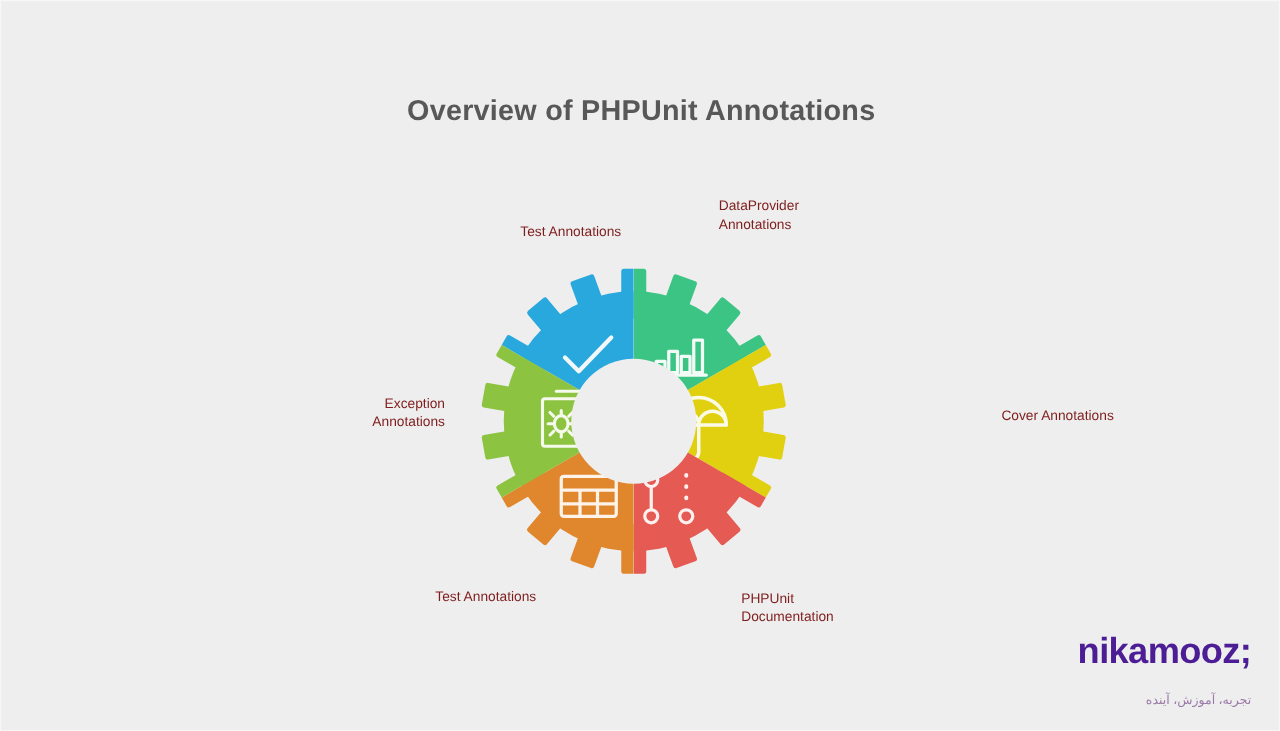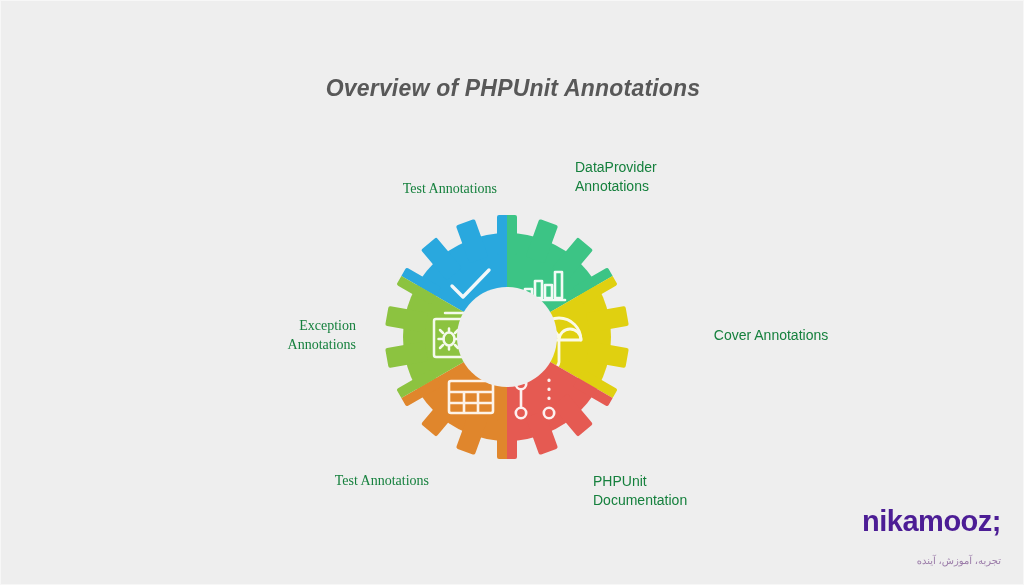--- a/index.html
+++ b/index.html
@@ -28,52 +28,51 @@
   #page-title {
     position: absolute;
     left: 0;
     top: 74px;
     width: 1024px;
     text-align: center;
     font-size: 23px;
     font-weight: bold;
     color: #585858;
     letter-spacing: 0.2px;
-    font-style: italic;
   }
 
   
   #gear-wrap {
     position: absolute;
     left: 378px;
     top: 208px;
     width: 256px;
     height: 256px;
   }
   #gear-svg {
     display: block;
     width: 256px;
     height: 256px;
   }
 
   
   .seg-label {
     position: absolute;
-    font-size: 14px;
-    color: #15803d;
+    font-size: 11px;
+    color: #7f1d1d;
     line-height: 1.38;
     white-space: pre-line;
   }
   .seg-label.right { text-align: left; }
-  .seg-label.left  { text-align: right; font-family: Liberation Serif, serif; }
+  .seg-label.left  { text-align: right; }
 
   #label-test            { left: 296px;  top: 178px; width: 200px; text-align: right; }
   #label-dataprovider    { left: 574px;  top: 157px; width: 210px; text-align: left;  }
   #label-exception       { left: 120px;  top: 315px; width: 235px; }
-  #label-cover           { left: 650px;  top: 325px; width: 240px; text-align: center;  }
+  #label-cover           { left: 650px;  top: 325px; width: 240px; text-align: right;  }
   #label-other           { left: 188px;  top: 470px; width: 240px; text-align: right; }
   #label-phpunitdocs     { left: 592px;  top: 471px; width: 230px; text-align: left;  }
 
   
   #logo {
     position: absolute;
     right: 22px;
     bottom: 18px;
     text-align: right;
     line-height: 1;

